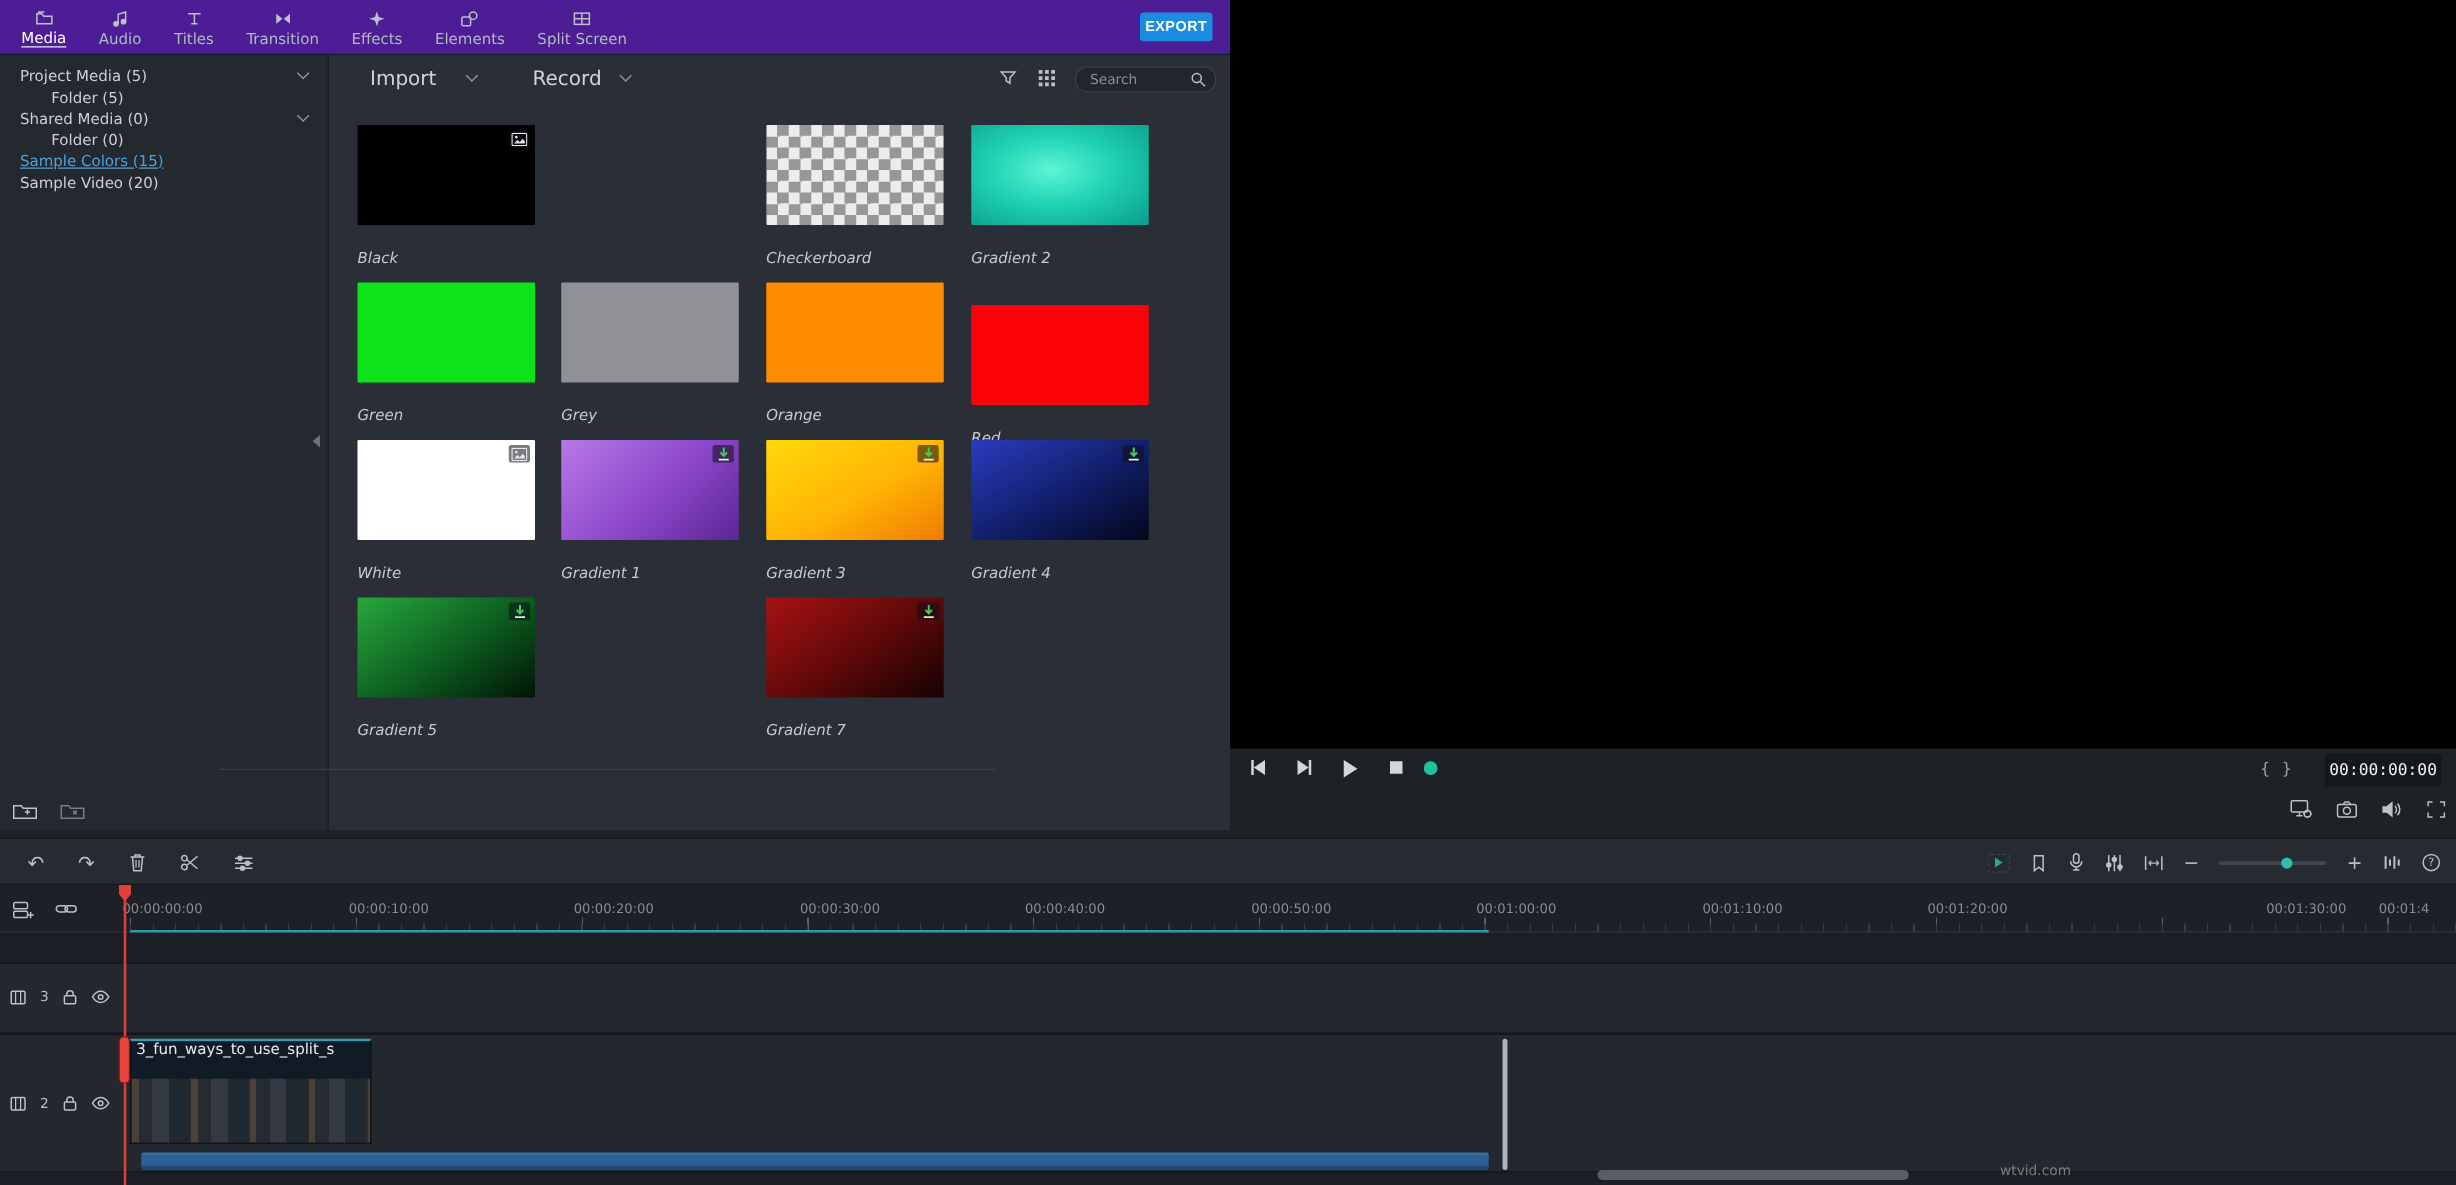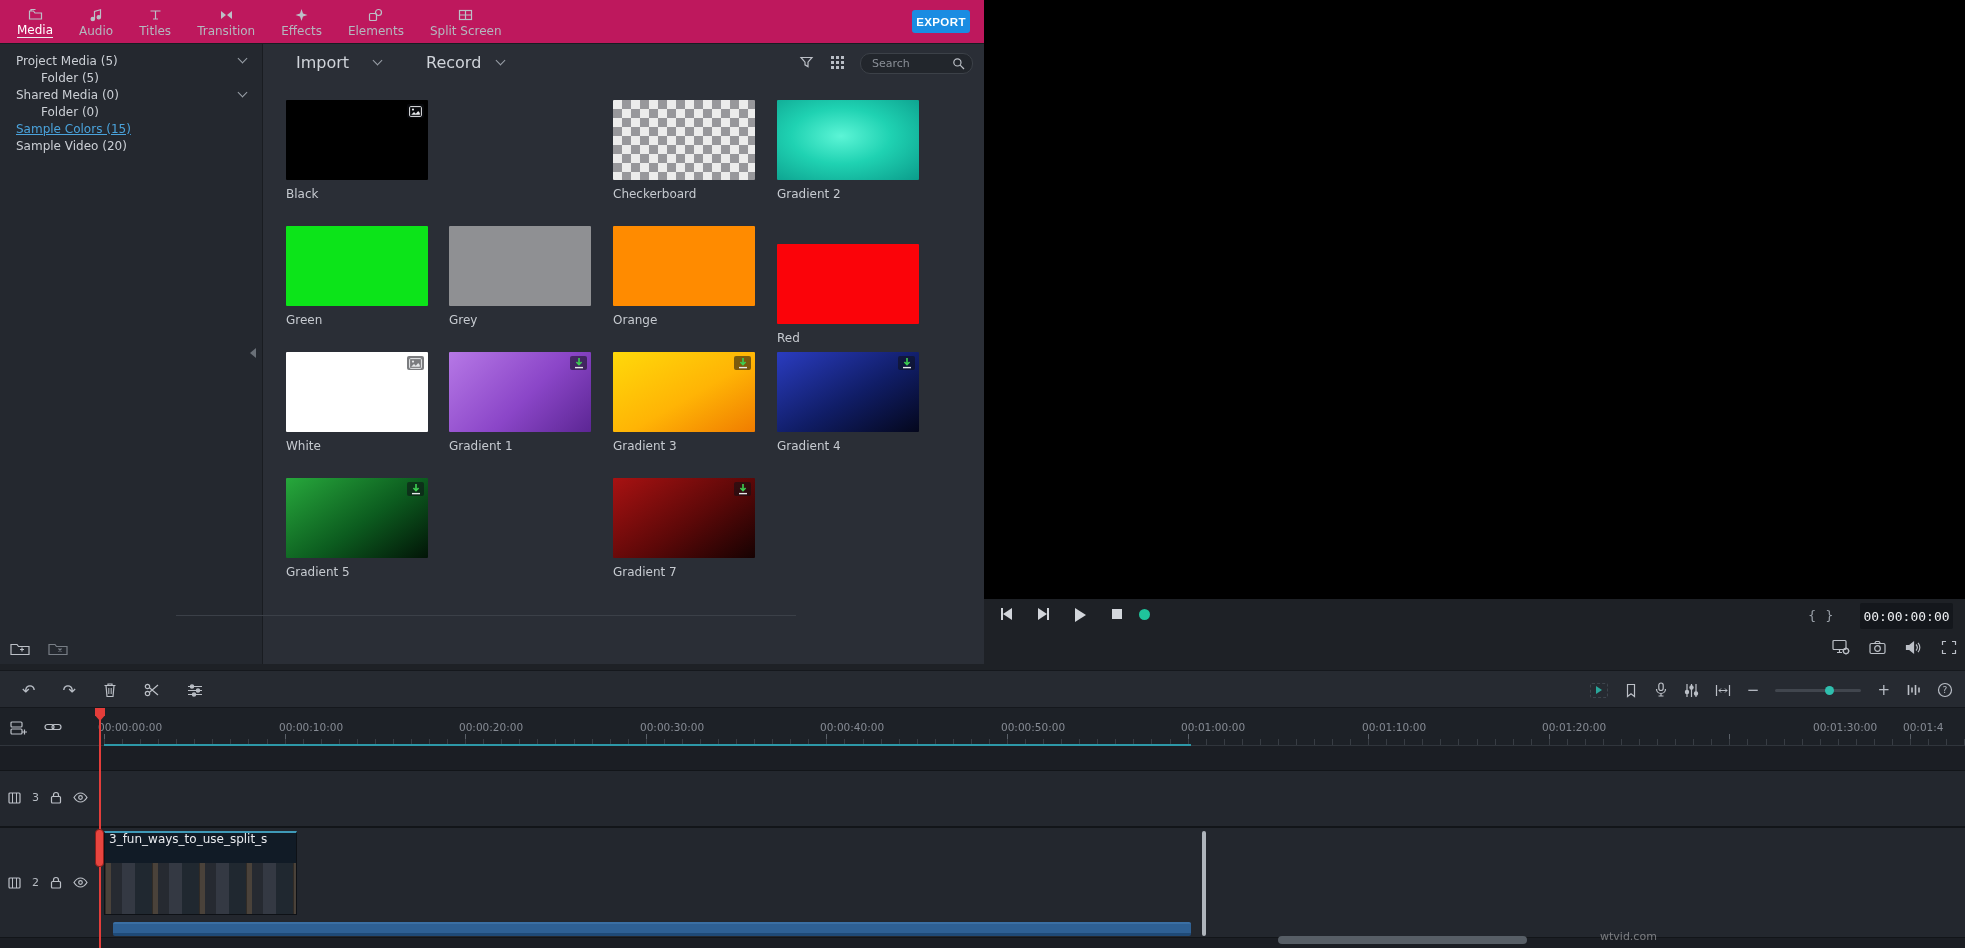--- a/index.html
+++ b/index.html
@@ -6,21 +6,21 @@
   html,body { width:1965px; height:948px; overflow:hidden; background:#1e2126;
               font-family:"DejaVu Sans","Liberation Sans",sans-serif; color:#c9cdd3; }
   #app { position:relative; width:1965px; height:948px; }
   .abs { position:absolute; }
   svg { display:block; }
   .ic { stroke:#bcc0c7; fill:none; stroke-width:1.2; }
   .caret { width:7px; height:7px; border-right:1.5px solid #9aa0a8; border-bottom:1.5px solid #9aa0a8;
            display:inline-block; transform:rotate(45deg); margin-top:-3px; }
 
   
-  #topbar { left:0; top:0; width:984px; height:44px; background:#be185d; border-bottom:1px solid #191c21; }
+  #topbar { left:0; top:0; width:984px; height:44px; background:#4c1d95; border-bottom:1px solid #191c21; }
   .tabs { display:flex; padding-left:4px; height:44px; }
   .tab { display:flex; flex-direction:column; align-items:center; justify-content:center; gap:3px;
          padding:0 13px; font-size:12px; color:#b4b8bf; cursor:default; }
   .tab .tab-label { line-height:12px; }
   .tab.active { color:#ffffff; }
   .tab.active .tab-label { border-bottom:1px solid #e9ebee; padding-bottom:1px; }
   #export-btn { left:912px; top:10px; width:58px; height:23px; border-radius:3px; border:none;
                 color:#fff; font-size:11.5px; font-weight:bold; letter-spacing:.4px;
                 display:flex; align-items:center; justify-content:center; }
 
@@ -44,21 +44,21 @@
   #record-btn { left:163px; width:78px; }
   .gp-icon { position:absolute; top:11px; }
   #search-box { position:absolute; left:597px; top:9px; width:113px; height:21px; background:#22262c;
                 border:1px solid #3c4148; border-radius:10px; display:flex; align-items:center; }
   #search-box input { flex:1; background:transparent; border:none; outline:none; color:#c9cdd3;
                       font-size:11px; padding-left:11px; width:80px; font-family:inherit; }
   #search-box input::placeholder { color:#8a8f97; }
   #search-box svg { margin-right:7px; }
   .cell { position:absolute; width:142px; }
   .swatch { width:142px; height:80px; position:relative; border-radius:1px; }
-  .cell-label { margin-top:7px; font-size:12px; color:#c6cad0; }
+  .cell-label { margin-top:19px; font-size:12px; color:#c6cad0;font-style:italic; }
   .badge { position:absolute; top:4px; right:4px; width:17px; height:14px; border-radius:2px;
            background:rgba(15,17,21,.55); display:flex; align-items:center; justify-content:center; }
 
   
   #screen { left:984px; top:0; width:981px; height:599px; background:#000; }
   #transport { left:984px; top:599px; width:981px; height:34px; background:#1e2126; }
   .tp-icon { position:absolute; top:9px; display:flex; align-items:center; }
   .tri-l { width:0; height:0; border-top:6px solid transparent; border-bottom:6px solid transparent;
            border-right:9px solid #d3d6db; }
   .tri-r { width:0; height:0; border-top:6px solid transparent; border-bottom:6px solid transparent;

